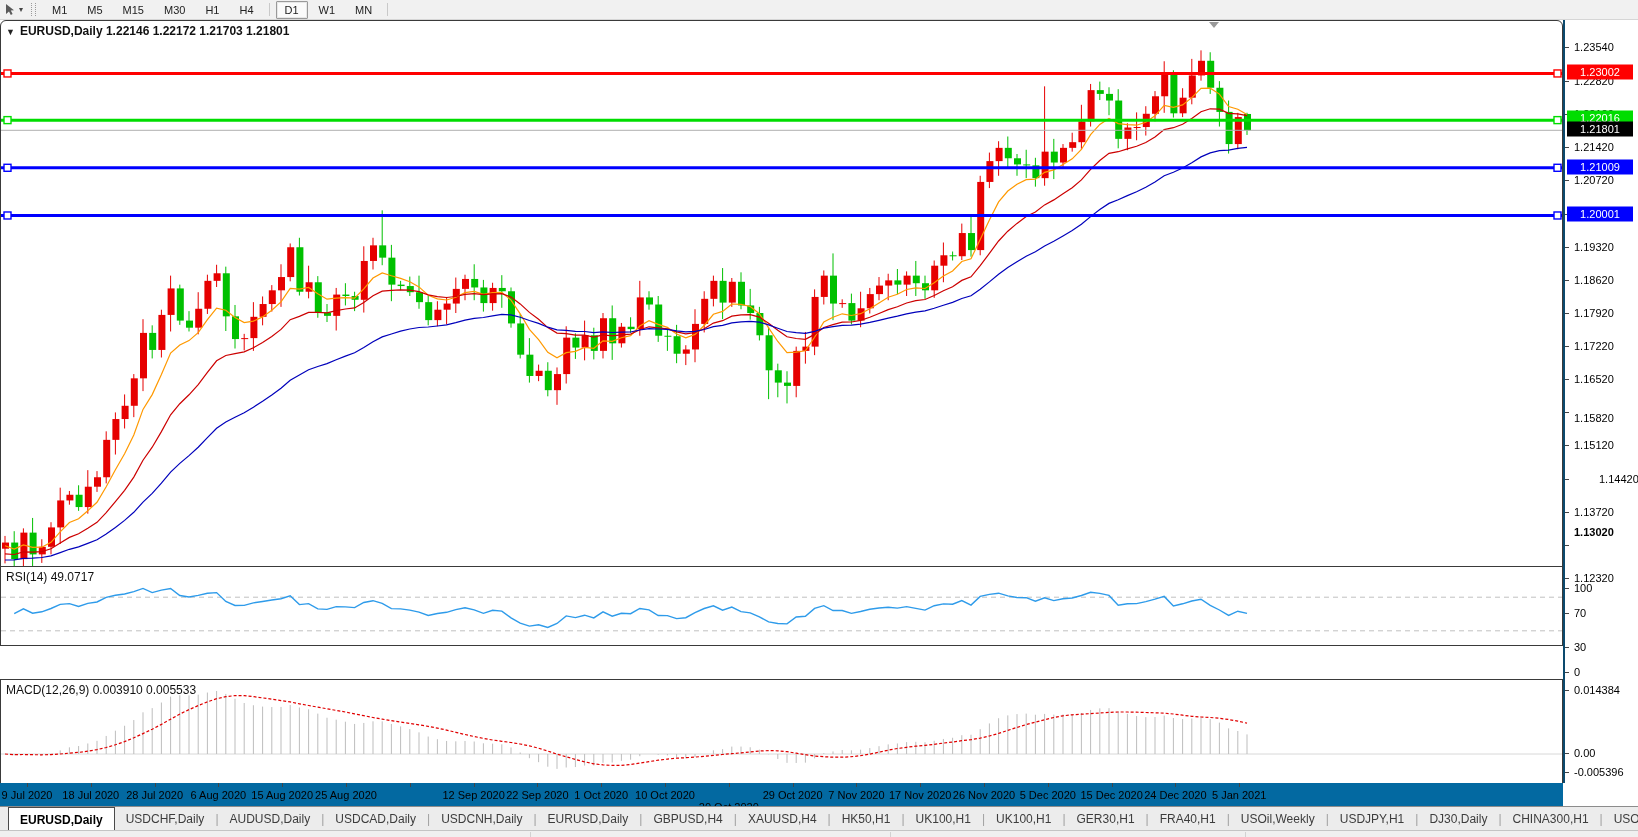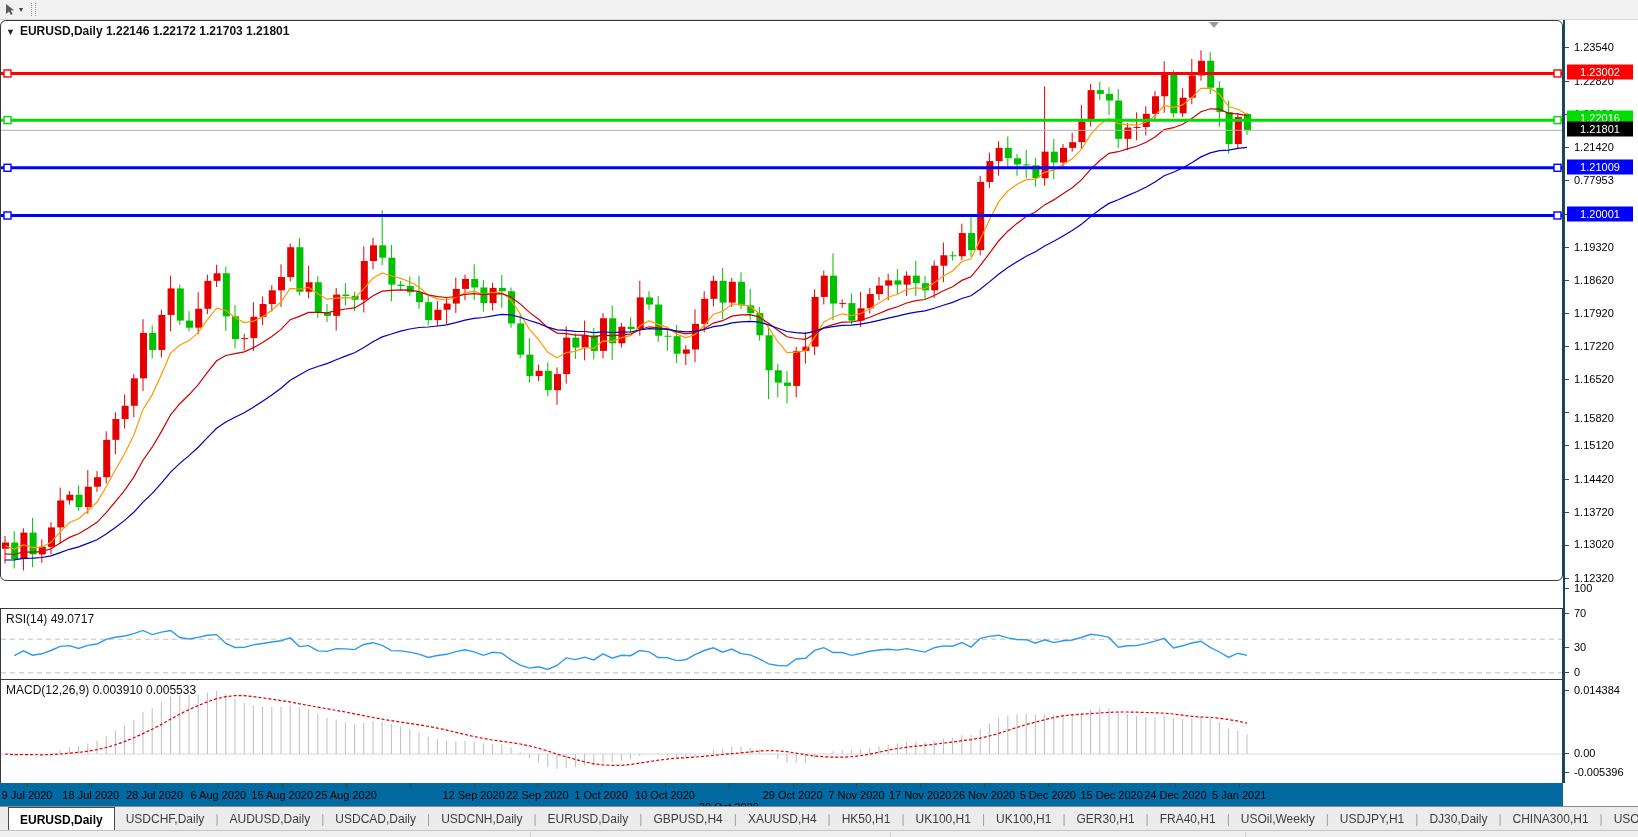--- a/index.html
+++ b/index.html
@@ -16,21 +16,21 @@
   }
   .tool-icon{display:flex;align-items:center;padding:0 4px 0 3px;}
   .tool-caret{font-size:8px;color:#444;margin-left:2px;}
   .grip{width:3px;height:13px;border-left:1px dotted #9a9a9a;border-right:1px dotted #9a9a9a;margin:0 6px 0 4px;}
   .tf-btn{padding:2px 8px;margin:0 1px;border:1px solid transparent;border-radius:1px;}
   .tf-btn.active{background:#fbfbfb;border:1px solid #9a9a9a;box-shadow:inset 0 0 0 1px #e8e8e8;}
   .tb-sep{width:1px;height:13px;background:#c9c9c9;margin:0 5px;}
   
   .pane{position:absolute;left:0;width:1563px;background:#fff;border:1px solid #3a3a3a;box-sizing:border-box;}
   #main-pane{top:20px;height:561px;border-radius:6px;}
-  #rsi-pane{top:608px;height:100px;}
+  #rsi-pane{top:566px;height:80px;}
   #macd-pane{top:679px;height:105px;}
   .pane svg{position:absolute;left:0;top:0;}
   .pane-label{position:absolute;left:5px;top:3px;font-size:12px;font-weight:bold;color:#111;white-space:nowrap;z-index:5;}
   #chart-title .sym-caret{font-size:9px;margin-right:5px;color:#222;}
   #shift-marker{position:absolute;left:1208px;top:1px;width:0;height:0;
     border-left:5px solid transparent;border-right:5px solid transparent;border-top:6px solid #9a9a9a;z-index:6;}
   
   #price-axis{position:absolute;left:1563px;top:20px;width:75px;height:763px;background:#fff;}
   .ax-tick{position:absolute;left:0;width:4px;height:1px;background:#444;}
   .ax-label{position:absolute;left:9px;font-size:11px;color:#000;transform:translateY(-50%);white-space:nowrap;}
@@ -61,20 +61,33 @@
 <body>
 
 <div class="toolbar">
   <div class="tool-icon">
     <svg width="14" height="14" viewBox="0 0 14 14">
       <path d="M3,1 L3,11 L6,8.4 L7.8,12 L9.6,11.1 L7.8,7.6 L11,7.2 Z" fill="#5a5a5a"></path>
     </svg>
     <span class="tool-caret">▾</span>
   </div>
   <div class="grip"></div>
+  <div id="tf-buttons" style="display:flex;align-items:center;">
+      <div class="tf-btn">M1</div>
+      <div class="tf-btn">M5</div>
+      <div class="tf-btn">M15</div>
+      <div class="tf-btn">M30</div>
+      <div class="tf-btn">H1</div>
+      <div class="tf-btn">H4</div>
+      <div class="tb-sep"></div>
+      <div class="tf-btn active">D1</div>
+      <div class="tf-btn">W1</div>
+      <div class="tf-btn">MN</div>
+      <div class="tb-sep"></div>
+    </div>
 </div>
 
 <div class="pane" id="main-pane">
   <div class="pane-label" id="chart-title">
     <span class="sym-caret">▼</span><span>EURUSD,Daily  1.22146 1.22172 1.21703 1.21801</span>
   </div>
   <div id="shift-marker"></div>
   <svg id="main-svg" width="1561" height="559">
       <line x1="4" y1="514.9331550802134" x2="4" y2="542.3823529411771" stroke="#e60000" stroke-width="1"></line>
       <rect x="1" y="521.5588235294116" width="7" height="6.152406417112729" fill="#e60000"></rect>
@@ -523,43 +536,43 @@
 <div id="price-axis" style="border-left:2px solid #0c4a6e;">
     <div class="ax-tick" style="top: 27px;"></div>
     <div class="ax-label" style="top: 27px;">1.23540</div>
     <div class="ax-tick" style="top: 61.0749px;"></div>
     <div class="ax-label" style="top: 61.0749px;">1.22820</div>
     <div class="ax-tick" style="top: 94.2032px;"></div>
     <div class="ax-label" style="top: 94.2032px;">1.22120</div>
     <div class="ax-tick" style="top: 127.332px;"></div>
     <div class="ax-label" style="top: 127.332px;">1.21420</div>
     <div class="ax-tick" style="top: 160.46px;"></div>
-    <div class="ax-label" style="top: 160.46px;">0.77953</div>
+    <div class="ax-label" style="top: 160.46px;">1.20720</div>
     <div class="ax-tick" style="top: 193.588px;"></div>
     <div class="ax-label" style="top: 193.588px;">1.20020</div>
     <div class="ax-tick" style="top: 226.717px;"></div>
     <div class="ax-label" style="top: 226.717px;">1.19320</div>
     <div class="ax-tick" style="top: 259.845px;"></div>
     <div class="ax-label" style="top: 259.845px;">1.18620</div>
     <div class="ax-tick" style="top: 292.973px;"></div>
     <div class="ax-label" style="top: 292.973px;">1.17920</div>
     <div class="ax-tick" style="top: 326.102px;"></div>
     <div class="ax-label" style="top: 326.102px;">1.17220</div>
     <div class="ax-tick" style="top: 359.23px;"></div>
     <div class="ax-label" style="top: 359.23px;">1.16520</div>
     <div class="ax-tick" style="top: 392.358px;"></div>
     <div class="ax-label" style="top: 392.358px; margin-top: 6px;">1.15820</div>
     <div class="ax-tick" style="top: 425.487px;"></div>
     <div class="ax-label" style="top: 425.487px;">1.15120</div>
     <div class="ax-tick" style="top: 458.615px;"></div>
-    <div class="ax-label" style="top: 458.615px;">1.14420</div>
+    <div class="ax-label" style="top: 458.615px; margin-left: 25px;">1.14420</div>
     <div class="ax-tick" style="top: 491.743px;"></div>
     <div class="ax-label" style="top: 491.743px; text-align: center;">1.13720</div>
     <div class="ax-tick" style="top: 524.872px;"></div>
-    <div class="ax-label" style="top: 524px;">1.13020</div>
+    <div class="ax-label" style="top: 512px; font-weight: bold;">1.13020</div>
     <div class="ax-tick" style="top: 558px;"></div>
     <div class="ax-label" style="top: 558px;">1.12320</div>
     <div class="ax-tick" style="top: 568px;"></div>
     <div class="ax-label" style="top: 568px;">100</div>
     <div class="ax-tick" style="top: 593.2px;"></div>
     <div class="ax-label" style="top: 593.2px;">70</div>
     <div class="ax-tick" style="top: 626.8px;"></div>
     <div class="ax-label" style="top: 626.8px;">30</div>
     <div class="ax-tick" style="top: 652px;"></div>
     <div class="ax-label" style="top: 652px;">0</div>

